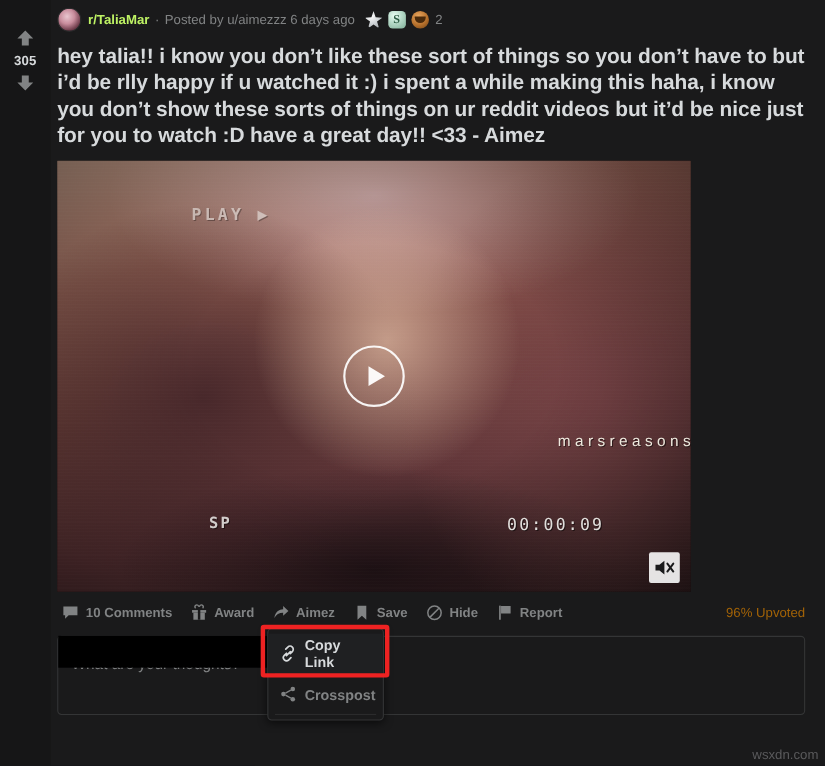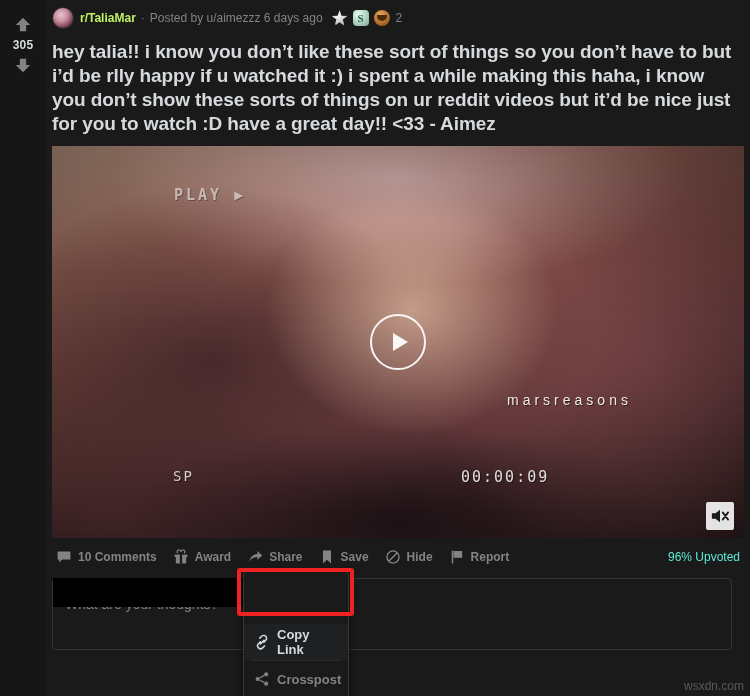--- a/index.html
+++ b/index.html
@@ -25,21 +25,21 @@
     background: #1a1a1b;
     display: flex;
     flex-direction: row;
   }
 
   
   .vote-rail {
     width: 46px;
     flex: 0 0 46px;
     background: #161617;
-    padding-top: 14px;
+    padding-top: 24px;
     display: flex;
     flex-direction: column;
     align-items: center;
   }
   .vote-arrow {
     width: 22px; height: 22px;
     display: flex; align-items: center; justify-content: center;
     cursor: pointer;
   }
   .vote-arrow svg { display: block; }
@@ -136,21 +136,21 @@
     font-weight: bold;
     color: #d7dadc;
     margin: 4px 0 10px 0;
     max-width: 690px;
     letter-spacing: -0.1px;
   }
 
   
   .video-wrap {
     position: relative;
-    width: 692px;
+    width: 576px;
     height: 392px;
     margin-left: 0;
     overflow: hidden;
     background: #000;
   }
   .video-frame {
     position: absolute;
     inset: 0;
     background:
       radial-gradient(ellipse 30% 45% at 52% 42%, rgba(255,224,196,0.55) 0%, rgba(180,120,95,0.0) 70%),
@@ -184,25 +184,25 @@
     pointer-events: none;
   }
   .vid-play-label {
     left: 122px; top: 40px;
     font-size: 15px;
     opacity: .55;
     letter-spacing: 3px;
     font-weight: bold;
   }
   .vid-sp {
-    left: 121px; top: 322px;
+    left: 138px; top: 322px;
     font-size: 14px;
     opacity: .82;
     letter-spacing: 2px;
-    font-weight: normal;
+    font-weight: bold;
     text-align: right;
   }
   .vid-time {
     left: 409px; top: 322px;
     font-size: 15px;
     opacity: .9;
     letter-spacing: 2px;
     font-weight: normal;
   }
   .vid-watermark {
@@ -265,21 +265,21 @@
     cursor: pointer;
     white-space: nowrap;
     text-align: right;
   }
   .action-item:first-child { padding-left: 4px; }
   .action-item svg { display: block; flex: 0 0 auto; }
   .upvoted-pct {
     margin-left: auto;
     font-size: 12px;
     font-weight: normal;
-    color: #5eead4;
+    color: #a16207;
     padding-right: 4px;
   }
 
   
   .composer {
     margin-top: 4px;
     position: relative;
   }
   .redact-bar {
     position: absolute;
@@ -324,21 +324,20 @@
     padding: 0 10px;
     font-size: 13px;
     font-weight: bold;
     color: #818384;
     cursor: pointer;
     box-sizing: border-box;
   }
   .share-item.active {
     color: #d7dadc;
     background: #1f2022;
-    margin-top: 48px;
   }
   .share-item svg { display: block; flex: 0 0 auto; }
   .share-divider {
     height: 1px;
     background: #2b2b2c;
     margin: 0 6px;
   }
   .highlight-box {
     position: absolute;
     left: 237px;
@@ -435,21 +434,21 @@
           <rect x="8.6" y="5" width="2.8" height="13" fill="#1a1a1b"></rect>
           <path d="M6 5 a2.2 2.2 0 1 1 3.6 -1.6 M14 5 a2.2 2.2 0 1 0 -3.6 -1.6" stroke="#818384" stroke-width="1.6" fill="none"></path>
         </svg>
         <span>Award</span>
       </div>
 
       <div class="action-item">
         <svg width="16" height="16" viewBox="0 0 20 20" aria-hidden="true">
           <path d="M3 16 C4 9 8.5 6.5 13 6.2 L13 2.5 L19 8 L13 13.5 L13 10 C8.5 10 5 12 3 16 Z" fill="#818384"></path>
         </svg>
-        <span>Share</span>
+        <span>Aimez</span>
       </div>
 
       <div class="action-item">
         <svg width="16" height="16" viewBox="0 0 20 20" aria-hidden="true">
           <path d="M5 2 H15 V18 L10 13.5 L5 18 Z" fill="#818384"></path>
         </svg>
         <span>Save</span>
       </div>
 
       <div class="action-item">

